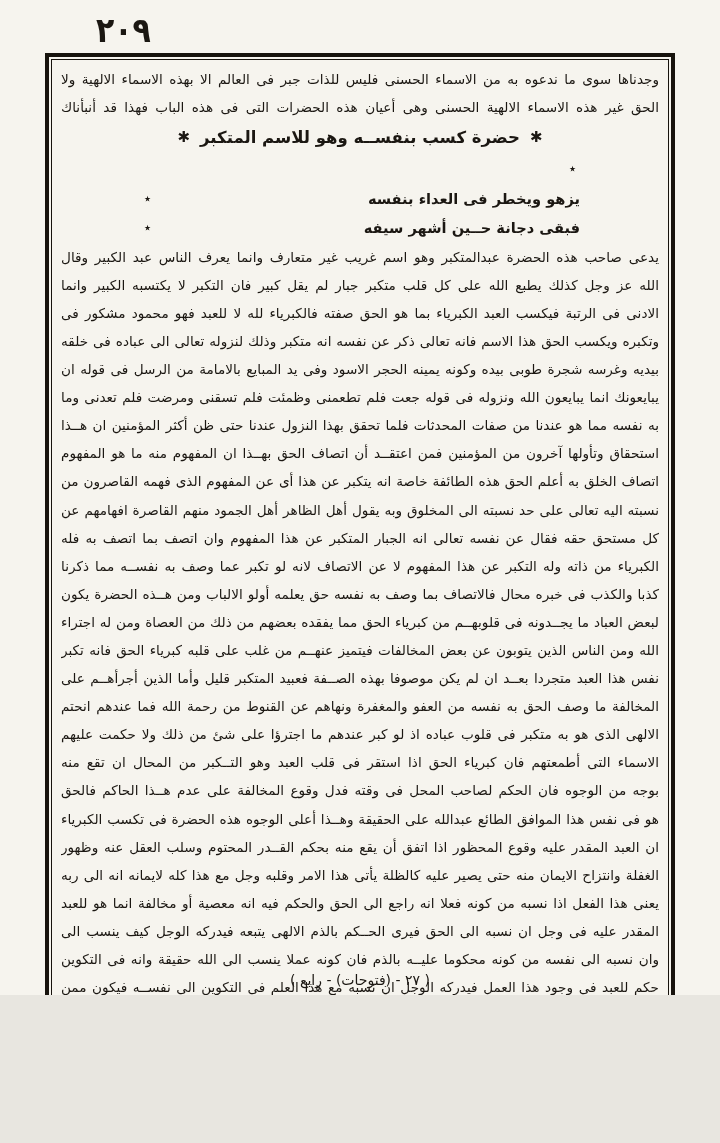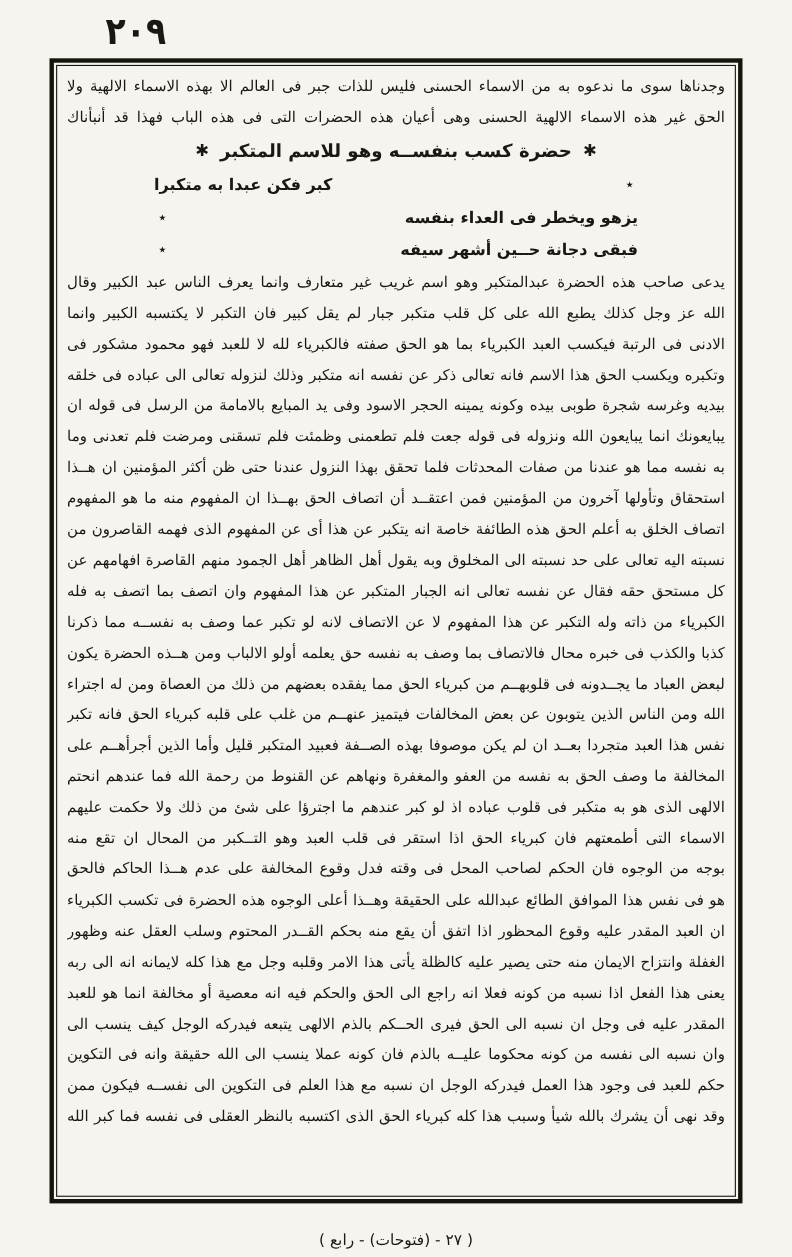--- a/index.html
+++ b/index.html
@@ -1,18 +1,18 @@
 <!DOCTYPE html>
 <html lang="ar" dir="rtl"><head>
 <meta charset="utf-8">
 <style>
   html,body{margin:0;padding:0;}
   body{background:#e8e6e0; font-family:"DejaVu Sans", sans-serif;}
   .page{
-    position:relative; width:720px; height:1143px;
+    position:relative; width:720px; height:995px;
     background:#f6f4ee; color:#1b1712; overflow:hidden;
     box-shadow:0 0 6px rgba(0,0,0,.25);
   }
   .page-number{
     position:absolute; top:12px; left:96px;
     font-size:30px; font-weight:bold; letter-spacing:2px;
     transform:scaleY(1.15);
   }
   .frame{
     position:absolute; top:53px; left:45px; width:630px; height:1041px;
@@ -62,21 +62,20 @@
         <div class="line">الحق غير هذه الاسماء الالهية الحسنى وهى أعيان هذه الحضرات التى فى هذه الباب فهذا قد أنبأناك بالجبروت الالهى</div>
 
         <div class="heading-row">
           <span class="orn">✱</span>
           <span>حضرة كسب بنفســه وهو للاسم المتكبر</span>
           <span class="orn">✱</span>
         </div>
 
         <div class="verse-row">
           <span class="star">٭</span>
-          <span>كبر فكن عبدا به متكبرا</span>
         </div>
         <div class="verse-row">
           <span>يزهو ويخطر فى العداء بنفسه</span>
           <span class="star">٭</span>
         </div>
         <div class="verse-row">
           <span>فبقى دجانة حــين أشهر سيفه</span>
           <span class="star">٭</span>
         </div>
 

